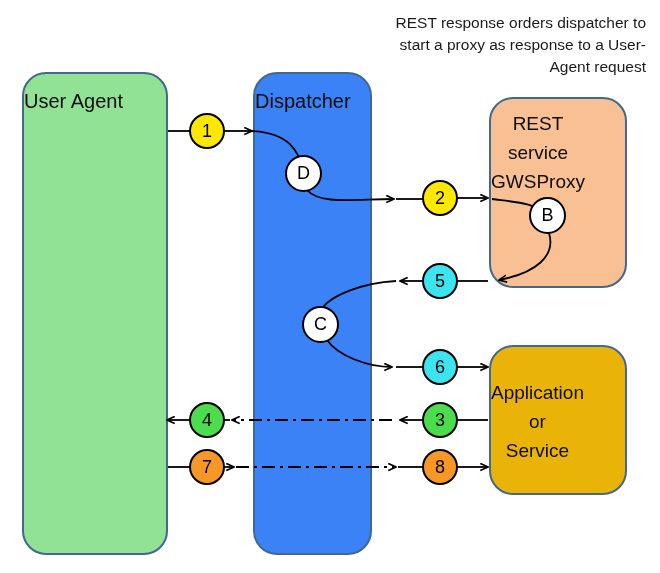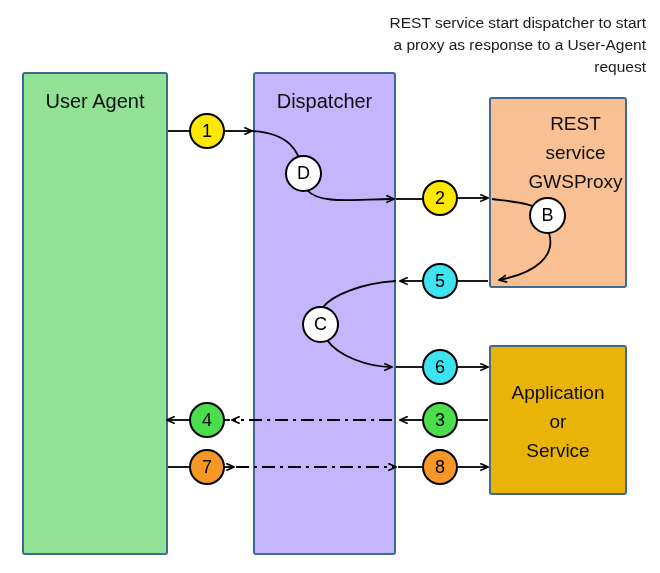--- a/index.html
+++ b/index.html
@@ -24,50 +24,49 @@
     line-height: 22px;
     color: #1b1b1b;
     white-space: pre-line;
   }
   #note-top { right: 14px; top: 12px; width: 260px; }
   #note-bottom { right: 14px; top: 515px; width: 260px; }
 
   .box {
     position: absolute;
     border: 2px solid #41688f;
-    border-radius: 3px;
+    border-radius: 24px;
     box-sizing: border-box;
     display: flex;
     align-items: flex-start;
-    justify-content: center;
+    justify-content: flex-start;
     color: #0d0d0d;
   }
   .box .box-label {
     display: block;
     text-align: center;
     line-height: 29px;
     white-space: pre-line;
   }
 
   #box-user-agent {
     left: 22px; top: 72px; width: 146px; height: 483px;
     background: #92e295;
   }
   #box-user-agent .box-label { font-size: 20px; padding-top: 13px; }
 
   #box-dispatcher {
-    left: 253px; top: 72px; width: 143px; height: 483px;
-    background: #c4b5fd;
+    left: 253px; top: 72px; width: 119px; height: 483px;
+    background: #3b82f6;
   }
   #box-dispatcher .box-label { font-size: 20px; padding-top: 13px; }
 
   #box-rest {
     left: 489px; top: 97px; width: 138px; height: 191px;
     background: #f8c093;
-    padding-left: 35px;
   }
   #box-rest .box-label { font-size: 19px; padding-top: 10px; }
 
   #box-app {
     left: 489px; top: 345px; width: 138px; height: 150px;
     background: #eab308;
   }
   #box-app .box-label { font-size: 19px; padding-top: 31px; }
 
   svg.layer {
@@ -192,15 +191,15 @@
   <div class="badge letter" style="left:285px; top:155px;">
     <span>D</span>
   </div>
   <div class="badge letter" style="left:529px; top:197px;">
     <span>B</span>
   </div>
   <div class="badge letter" style="left:302px; top:306px;">
     <span>C</span>
   </div>
 
-  <div class="note" id="note-top">REST service start dispatcher to start a proxy as response to a User-Agent request</div>
+  <div class="note" id="note-top">REST response orders dispatcher to start a proxy as response to a User-Agent request</div>
 
 </div>
 
 </body></html>

